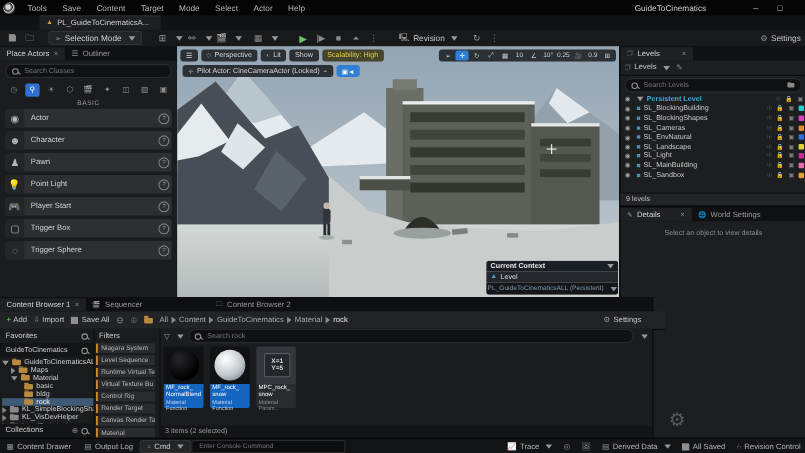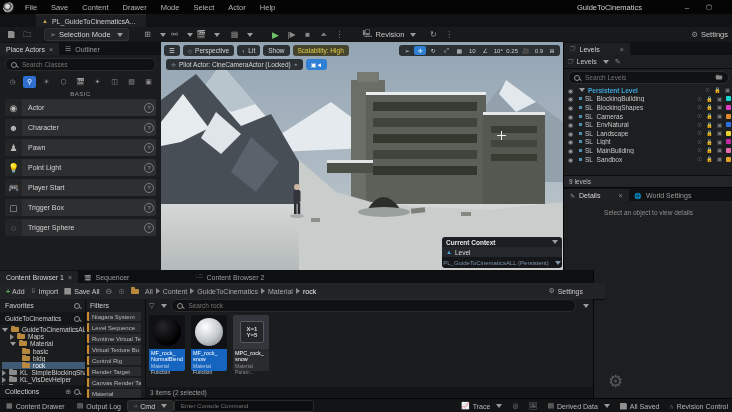--- a/index.html
+++ b/index.html
@@ -105,24 +105,24 @@
   .mag{width:6px;height:6px;position:relative;flex:0 0 auto}
   .mag:before{content:"";position:absolute;left:0;top:0;width:4px;height:4px;border:1px solid #8f8f8f;border-radius:50%}
   .mag:after{content:"";position:absolute;left:4.5px;top:4.5px;width:2.5px;height:1px;background:#8f8f8f;transform:rotate(45deg)}
   .flop{width:7px;height:7px;background:#8f8f8f;clip-path:polygon(0 0,80% 0,100% 20%,100% 100%,0 100%)}
 </style>
 </head>
 <body>
 
 <div id="titlebar" class="abs r">
   <div id="ue-logo"></div>
-  <div class="menu">File</div>
+  <div class="menu">Tools</div>
   <div class="menu">Save</div>
   <div class="menu">Content</div>
-  <div class="menu">Drawer</div>
+  <div class="menu">Target</div>
   <div class="menu">Mode</div>
   <div class="menu">Select</div>
   <div class="menu">Actor</div>
   <div class="menu">Help</div>
   <div id="win-title">GuideToCinematics</div>
   <div class="winbtn abs" style="right:36px">–</div>
   <div class="winbtn abs" style="right:14px;font-size:6.5px">▢</div>
 </div>
 
 <div id="tabrow" class="abs r">

